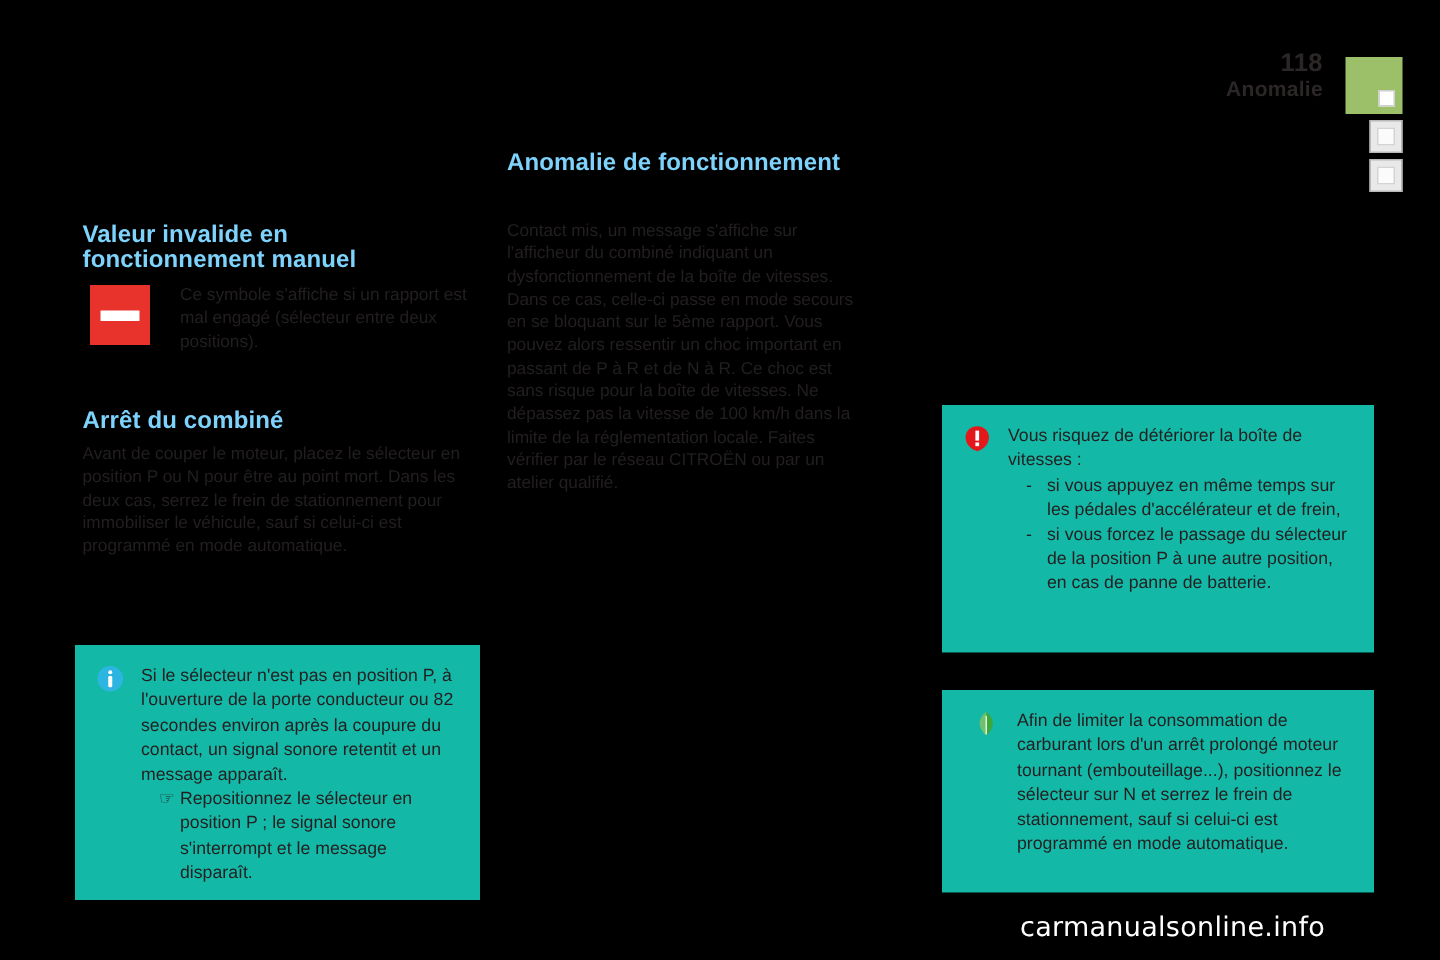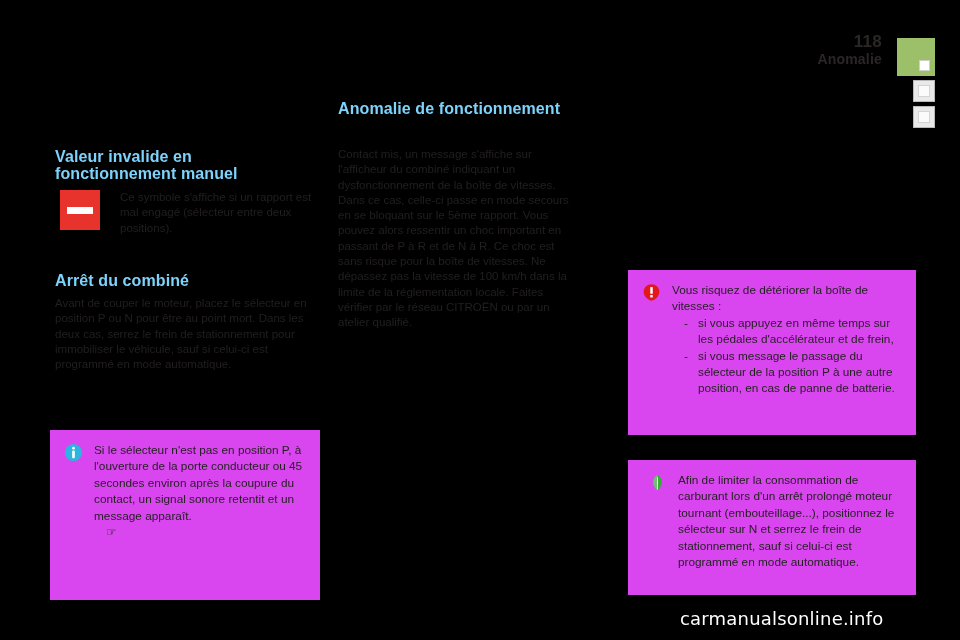--- a/index.html
+++ b/index.html
@@ -67,21 +67,21 @@
 
   #heading-arret { position:absolute; top:272px; left:0; width:250px; }
   #arret-text { position:absolute; top:296px; left:0; width:255px; }
 
   
   #heading-anomalie { position:absolute; top:100px; left:0; width:230px; }
   #anomalie-text { position:absolute; top:147px; left:0; width:240px; }
 
   
   .callout {
-    position:absolute; background:#d946ef; padding:12px 14px 14px 14px;
+    position:absolute; background:#14b8a6; padding:12px 14px 14px 14px;
     display:flex; gap:10px;
   }
   .callout .ctext {
     color:#231f20; font-size:11.8px; line-height:16.4px; flex:1;
   }
   .callout-icon { width:20px; flex:0 0 20px; padding-top:1px; }
 
   #callout-info   { left:50px;  top:430px; width:270px; height:170px; }
   #callout-danger { left:628px; top:270px; width:288px; height:165px; }
   #callout-eco    { left:628px; top:460px; width:288px; height:135px;padding-left:20px; }
@@ -137,24 +137,25 @@
 
 <div class="callout" id="callout-info">
   <div class="callout-icon">
     <svg width="19" height="19" viewBox="0 0 20 20" aria-hidden="true">
       <circle cx="10" cy="10" r="9" fill="#2cb5e0"></circle>
       <rect x="8.6" y="4.0" width="2.8" height="2.8" rx="1.4" fill="#fff"></rect>
       <rect x="8.6" y="8.0" width="2.8" height="8.0" rx="1.0" fill="#fff"></rect>
     </svg>
   </div>
   <div class="ctext">
-    <div>Si le sélecteur n'est pas en position P, à l'ouverture de la porte conducteur ou 45 secondes environ après la coupure du contact, un signal sonore retentit et un message apparaît.</div>
+    <div>Si le sélecteur n'est pas en position P, à l'ouverture de la porte conducteur ou 82 secondes environ après la coupure du contact, un signal sonore retentit et un message apparaît.</div>
     <div class="sub-list">
       <div class="sub-item">
         <span class="sub-marker">☞</span>
+        <span class="sub-body">Repositionnez le sélecteur en position P ; le signal sonore s'interrompt et le message disparaît.</span>
       </div>
     </div>
   </div>
 </div>
 
 <div class="callout" id="callout-danger">
   <div class="callout-icon">
     <svg width="19" height="19" viewBox="0 0 20 20" aria-hidden="true">
       <path d="M10 1.2 C14.4 1.2 18.2 4.4 18.2 9.0 C18.2 13.9 14.6 17.4 10 18.8 C5.4 17.4 1.8 13.9 1.8 9.0 C1.8 4.4 5.6 1.2 10 1.2 Z" fill="#e2181b"></path>
       <rect x="8.7" y="4.3" width="2.6" height="7.0" fill="#fff"></rect>
@@ -163,21 +164,21 @@
   </div>
   <div class="ctext">
     <div>Vous risquez de détériorer la boîte de vitesses :</div>
     <div class="sub-list">
       <div class="sub-item">
         <span class="sub-marker">-</span>
         <span class="sub-body">si vous appuyez en même temps sur les pédales d'accélérateur et de frein,</span>
       </div>
       <div class="sub-item">
         <span class="sub-marker">-</span>
-        <span class="sub-body">si vous message le passage du sélecteur de la position P à une autre position, en cas de panne de batterie.</span>
+        <span class="sub-body">si vous forcez le passage du sélecteur de la position P à une autre position, en cas de panne de batterie.</span>
       </div>
     </div>
   </div>
 </div>
 
 <div class="callout" id="callout-eco">
   <div class="callout-icon">
     <svg width="19" height="19" viewBox="0 0 20 20" aria-hidden="true">
       <path d="M10 1.5 C14.5 5.0 15.8 9.5 13.6 13.6 C12.6 15.6 11.4 16.9 10 18.3 Z" fill="#3aa93a"></path>
       <path d="M10 1.5 C5.5 5.0 4.2 9.5 6.4 13.6 C7.4 15.6 8.6 16.9 10 18.3 Z" fill="#6fc16f"></path>

